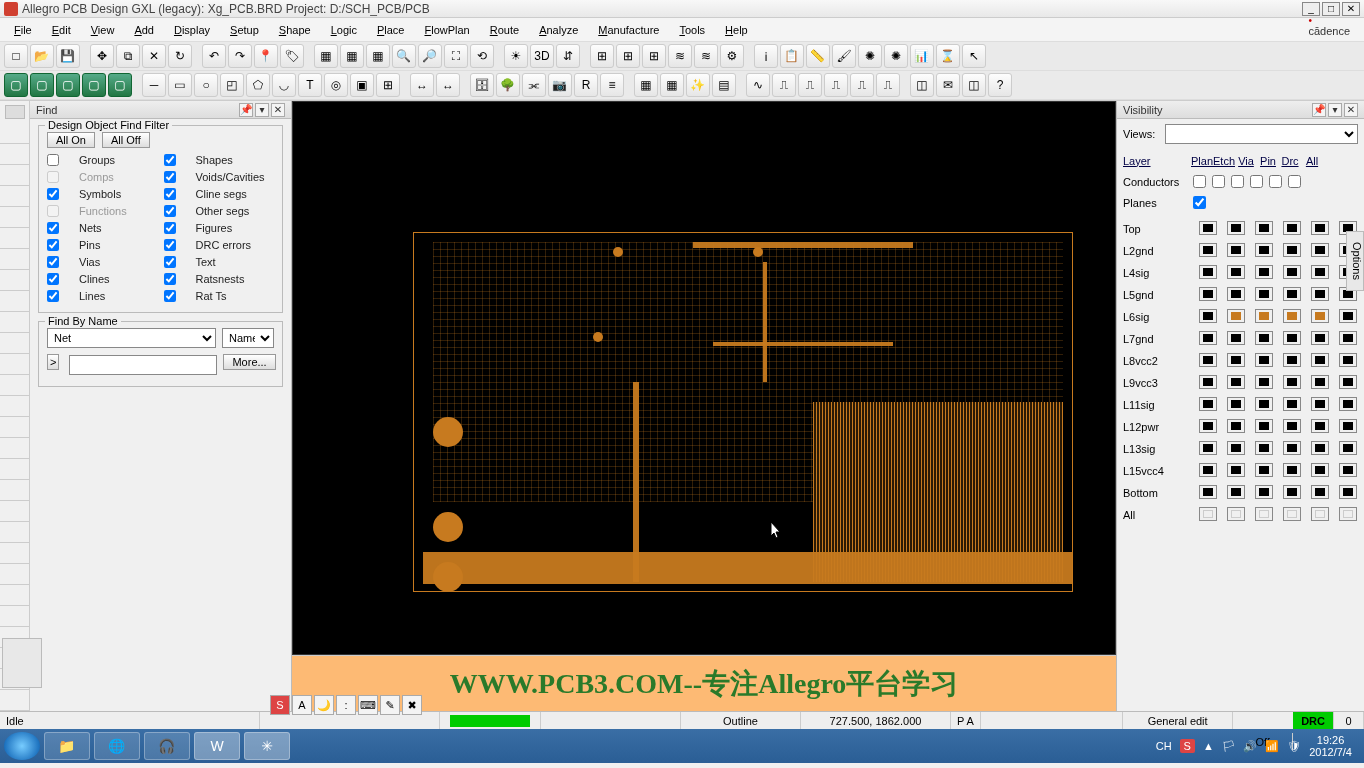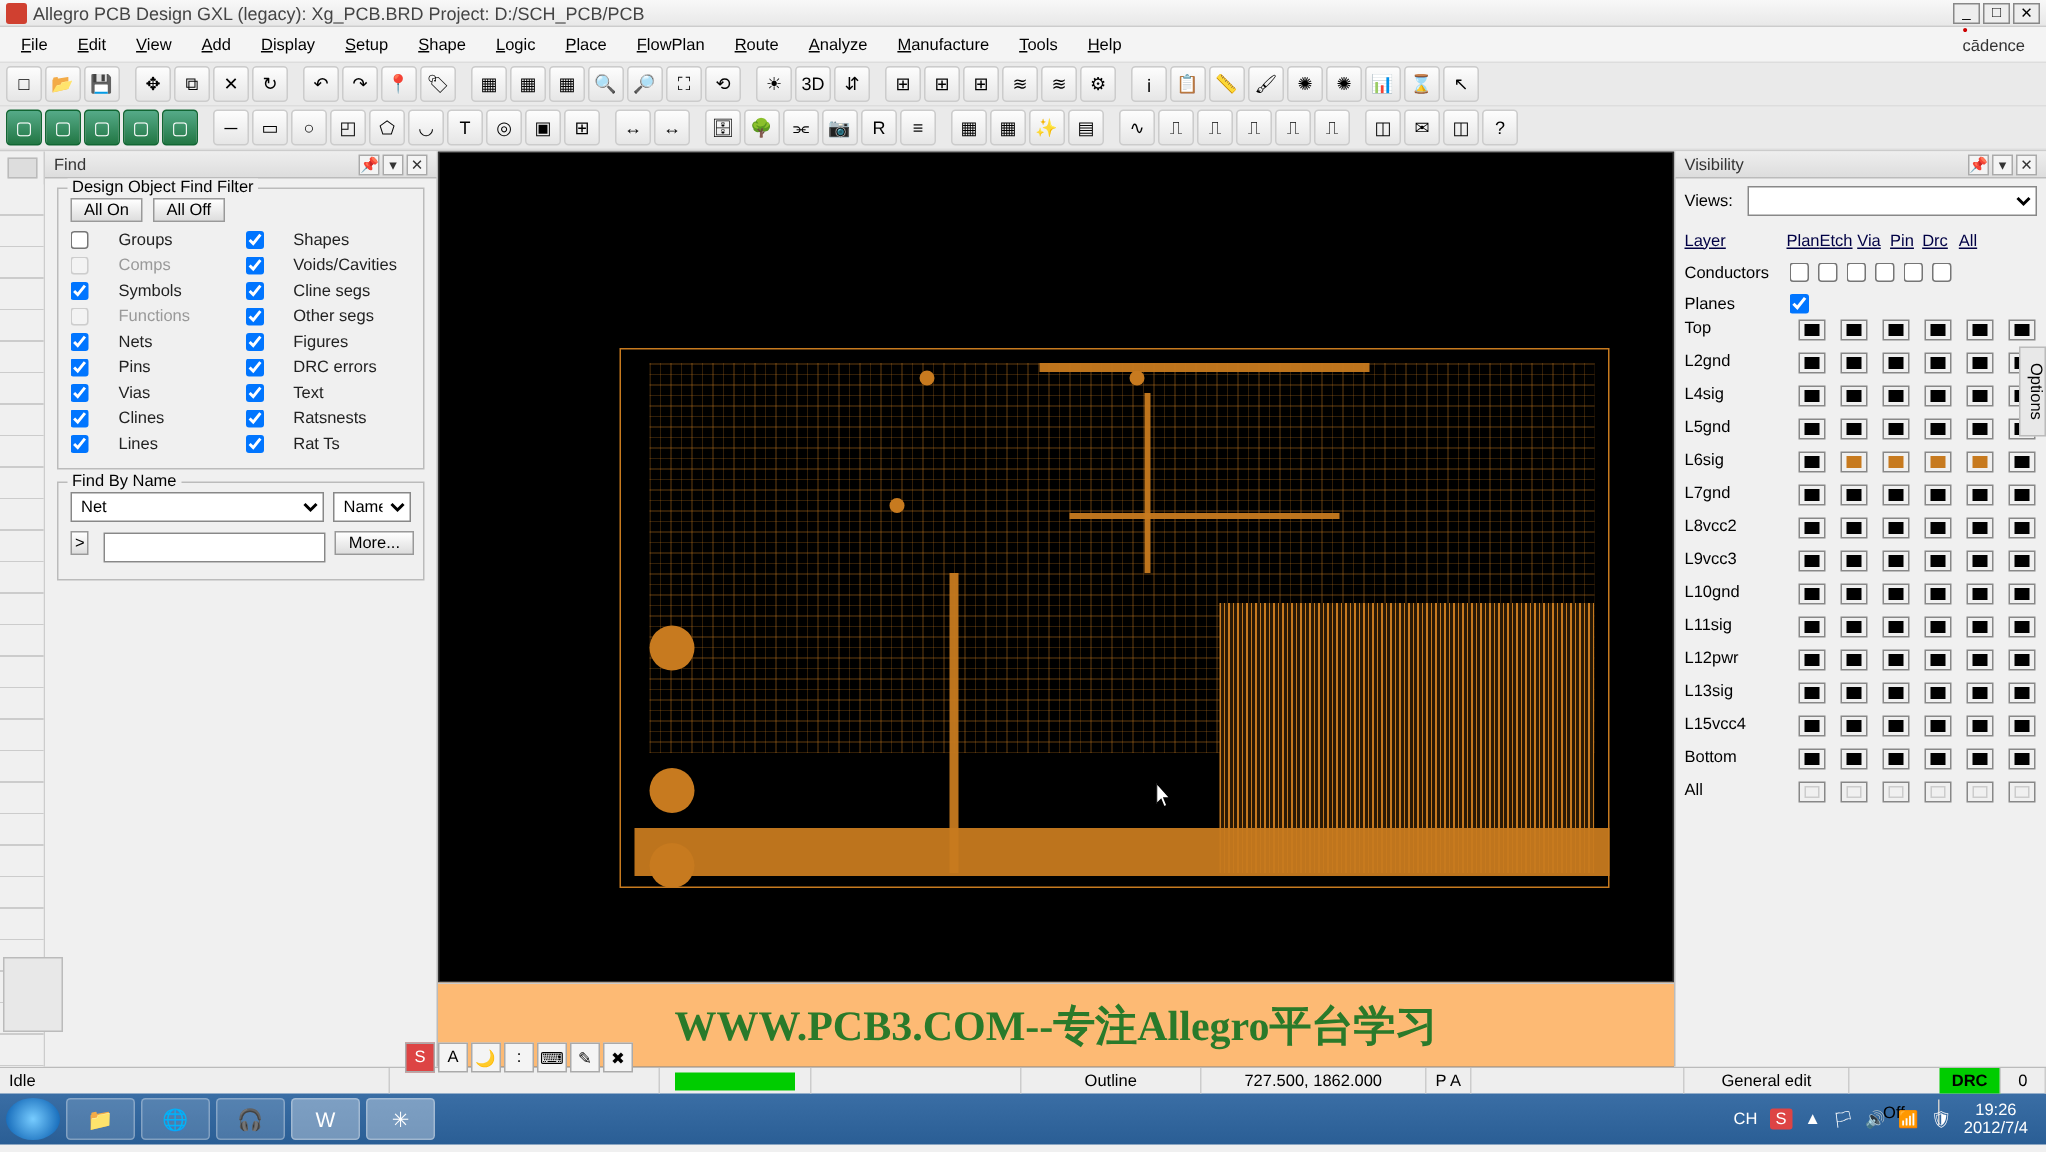--- a/index.html
+++ b/index.html
@@ -47,21 +47,21 @@
 .trace-grid { position:absolute; left:140px; top:140px; width:630px; height:260px; background-image:
  repeating-linear-gradient(90deg, rgba(199,122,31,0.25) 0 1px, transparent 1px 7px),
  repeating-linear-gradient(0deg, rgba(199,122,31,0.25) 0 1px, transparent 1px 7px);}
 .dense-area { position:absolute; background: repeating-linear-gradient(90deg, #c77a1f 0 1px, #2a1a05 1px 3px);}
 .footer-banner { height:56px; background:#fdba74; display:flex; align-items:center; justify-content:center; font-family:"SimSun",serif; font-size:28px; color:#2a7a2a; font-weight:bold; border-top:1px solid #ccc;}
 .visibility-panel { width: 248px; background:#f0f0f0; border-left:1px solid #bbb; display:flex; flex-direction:column; font-size:11px;}
 .vis-body { padding:4px 6px; overflow:auto;}
 .vis-row { display:flex; align-items:center; height:21px; gap:4px;}
 .vis-row .lbl { width:64px; }
 .vis-row .hdrcol { width:22px; text-align:center; cursor:pointer; text-decoration:underline; color:#004;}
-.layer-row { display:flex; align-items:flex-start; height:22px; gap:10px;}
+.layer-row { display:flex; align-items:flex-end; height:22px; gap:10px;}
 .layer-row .lname { width:66px;}
 .swatch { width:18px; height:14px; border:1px solid #888; display:flex; align-items:center; justify-content:center; cursor:pointer;}
 .swatch .inner { width:10px; height:8px;}
 .swatch .inner.black { background:#000;}
 .swatch .inner.orange { background:#c77a1f;}
 .swatch.empty .inner { background:transparent; border:1px solid #ccc;}
 .vtab { position:absolute; right:0; top:130px; width:18px; height:60px; background:#e8e8e8; border:1px solid #bbb; writing-mode:vertical-rl; text-align:center; font-size:11px; cursor:pointer;}
 .statusbar { height:18px; background:#eee; border-top:1px solid #bbb; display:flex; align-items:center; font-size:11px;}
 .statusbar .cell { border-right:1px solid #ccc; padding:0 6px; height:100%; display:flex; align-items:center;}
 .statusbar .progress { width:80px; height:12px; background:#0c0; margin:0 4px;}
@@ -545,41 +545,20 @@
               <span class="inner black"></span>
             </span>
             <span class="swatch">
               <span class="inner black"></span>
             </span>
             <span class="swatch">
               <span class="inner black"></span>
             </span>
           </div>
           <div class="layer-row">
-            <span class="lname">L10gnd</span>
-            <span class="swatch">
-              <span class="inner black"></span>
-            </span>
-            <span class="swatch">
-              <span class="inner black"></span>
-            </span>
-            <span class="swatch">
-              <span class="inner black"></span>
-            </span>
-            <span class="swatch">
-              <span class="inner black"></span>
-            </span>
-            <span class="swatch">
-              <span class="inner black"></span>
-            </span>
-            <span class="swatch">
-              <span class="inner black"></span>
-            </span>
-          </div>
-          <div class="layer-row">
             <span class="lname">L11sig</span>
             <span class="swatch">
               <span class="inner black"></span>
             </span>
             <span class="swatch">
               <span class="inner black"></span>
             </span>
             <span class="swatch">
               <span class="inner black"></span>
             </span>

